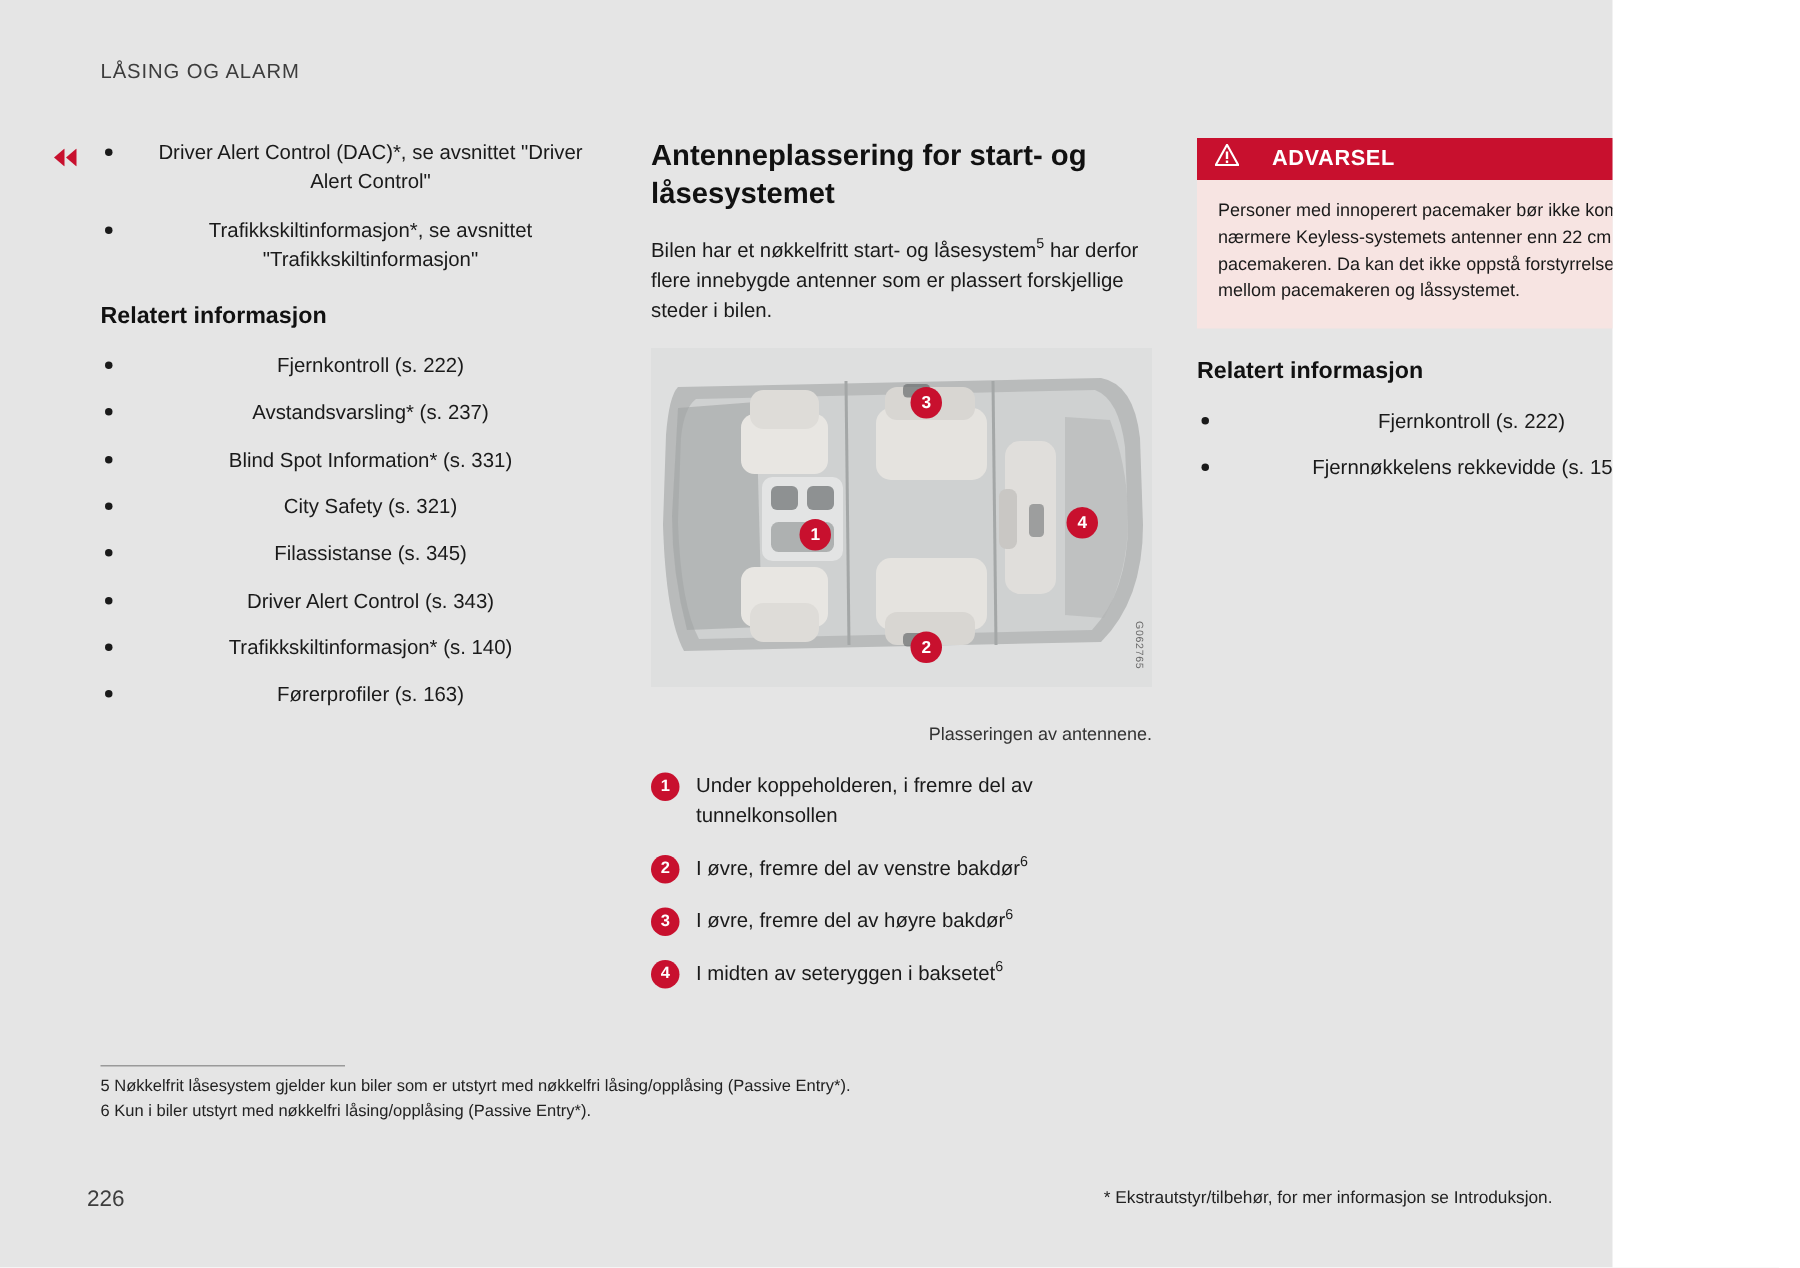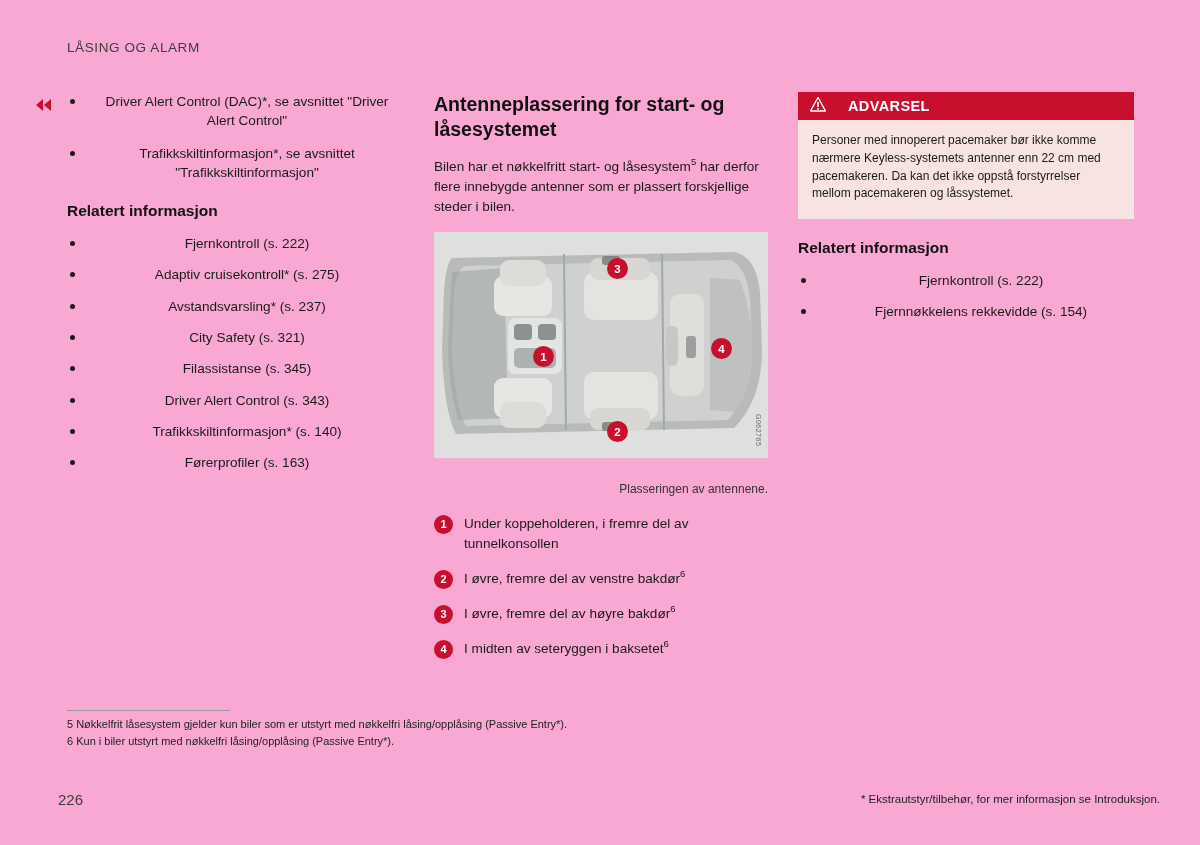--- a/index.html
+++ b/index.html
@@ -5,23 +5,23 @@
   * { box-sizing: border-box; }
   html, body {
     margin: 0; padding: 0;
     width: 1200px; height: 845px;
     background: #ffffff;
     font-family: "Liberation Sans", sans-serif;
     color: #1a1a1a;
   }
   .page {
     position: relative;
-    width: 1200px;
+    width: 1075px;
     height: 845px;
-    background: #f9a8d4;
+    background: #e5e5e5;
     overflow: hidden;
     text-decoration: underline;
   }
 
   
   .chapter-title {
     position: absolute;
     left: 67px; top: 40px;
     font-size: 13.5px;
     letter-spacing: 0.6px;
@@ -221,22 +221,22 @@
   <div class="col col-1">
     <ul class="bullets">
       <li>Driver Alert Control (DAC)*, se avsnittet "Driver Alert Control"</li>
       <li>Trafikkskiltinformasjon*, se avsnittet "Trafikkskiltinformasjon"</li>
     </ul>
 
     <h2 class="sub">Relatert informasjon</h2>
 
     <ul class="bullets tight">
       <li>Fjernkontroll (s. 222)</li>
-      <li>Adaptiv cruisekontroll* (s. 275)</li>
       <li>Avstandsvarsling* (s. 237)</li>
+      <li>Blind Spot Information* (s. 331)</li>
       <li>City Safety (s. 321)</li>
       <li>Filassistanse (s. 345)</li>
       <li>Driver Alert Control (s. 343)</li>
       <li>Trafikkskiltinformasjon* (s. 140)</li>
       <li>Førerprofiler (s. 163)</li>
     </ul>
   </div>
 
   <div class="col col-2">
     <h1 class="sec">Antenneplassering for start- og låsesystemet</h1>

